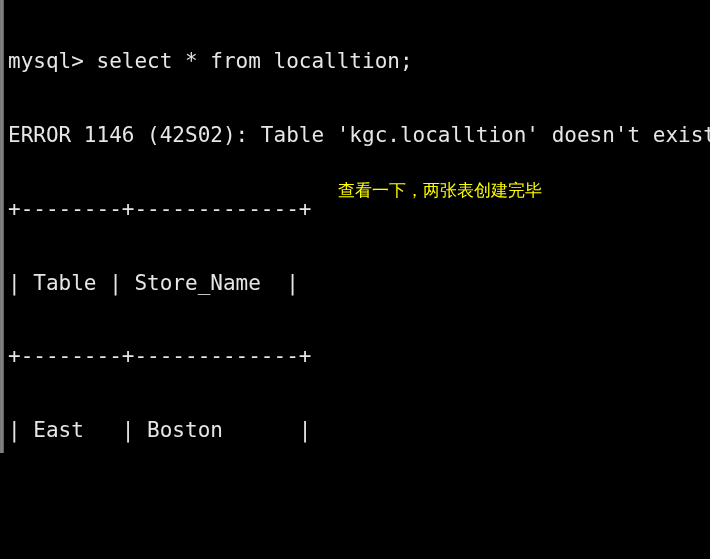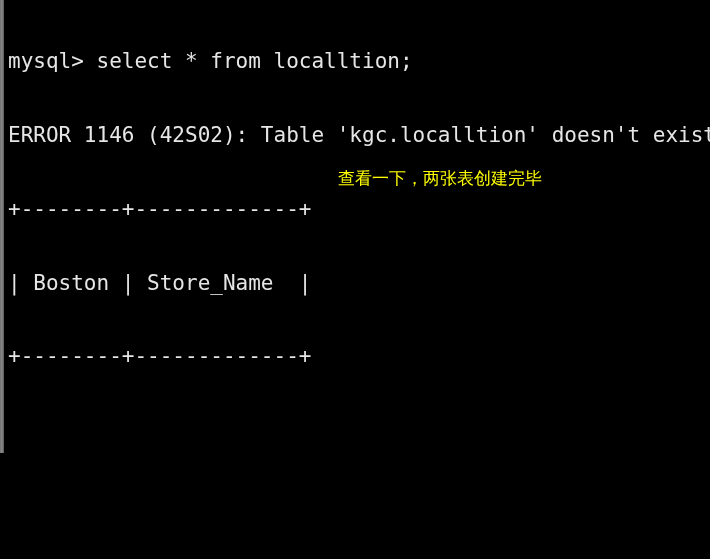--- a/index.html
+++ b/index.html
@@ -35,21 +35,21 @@
     color: #e6e6e6;
     font-family: "DejaVu Sans Mono", "Liberation Mono", monospace;
   }
   .line {
     white-space: pre;
     height: 24.6px;
   }
   #annotation {
     position: absolute;
     left: 338px;
-    top: 116px;
+    top: 128px;
     color: #ffff00;
     font-family: "DejaVu Sans", "Liberation Sans", sans-serif;
     font-size: 17px;
     line-height: 25px;
     white-space: pre;
     font-weight: normal;
   }
   .ann-line { white-space: pre; }
   #cursor {
     position: absolute;
@@ -64,22 +64,23 @@
 <body>
 
 <div id="terminal">
 
   <div id="scroll-gutter"></div>
 
   <div id="console-output">
     <div class="line">mysql&gt; select * from localltion;</div>
     <div class="line">ERROR 1146 (42S02): Table 'kgc.localltion' doesn't exist</div>
     <div class="line">+--------+-------------+</div>
-    <div class="line">| Boston | Store_Name  |</div>
+    <div class="line">| Table | Store_Name  |</div>
     <div class="line">+--------+-------------+</div>
+    <div class="line">| East   | Boston      |</div>
     
     
     
     
     
     
     
     
     
     

